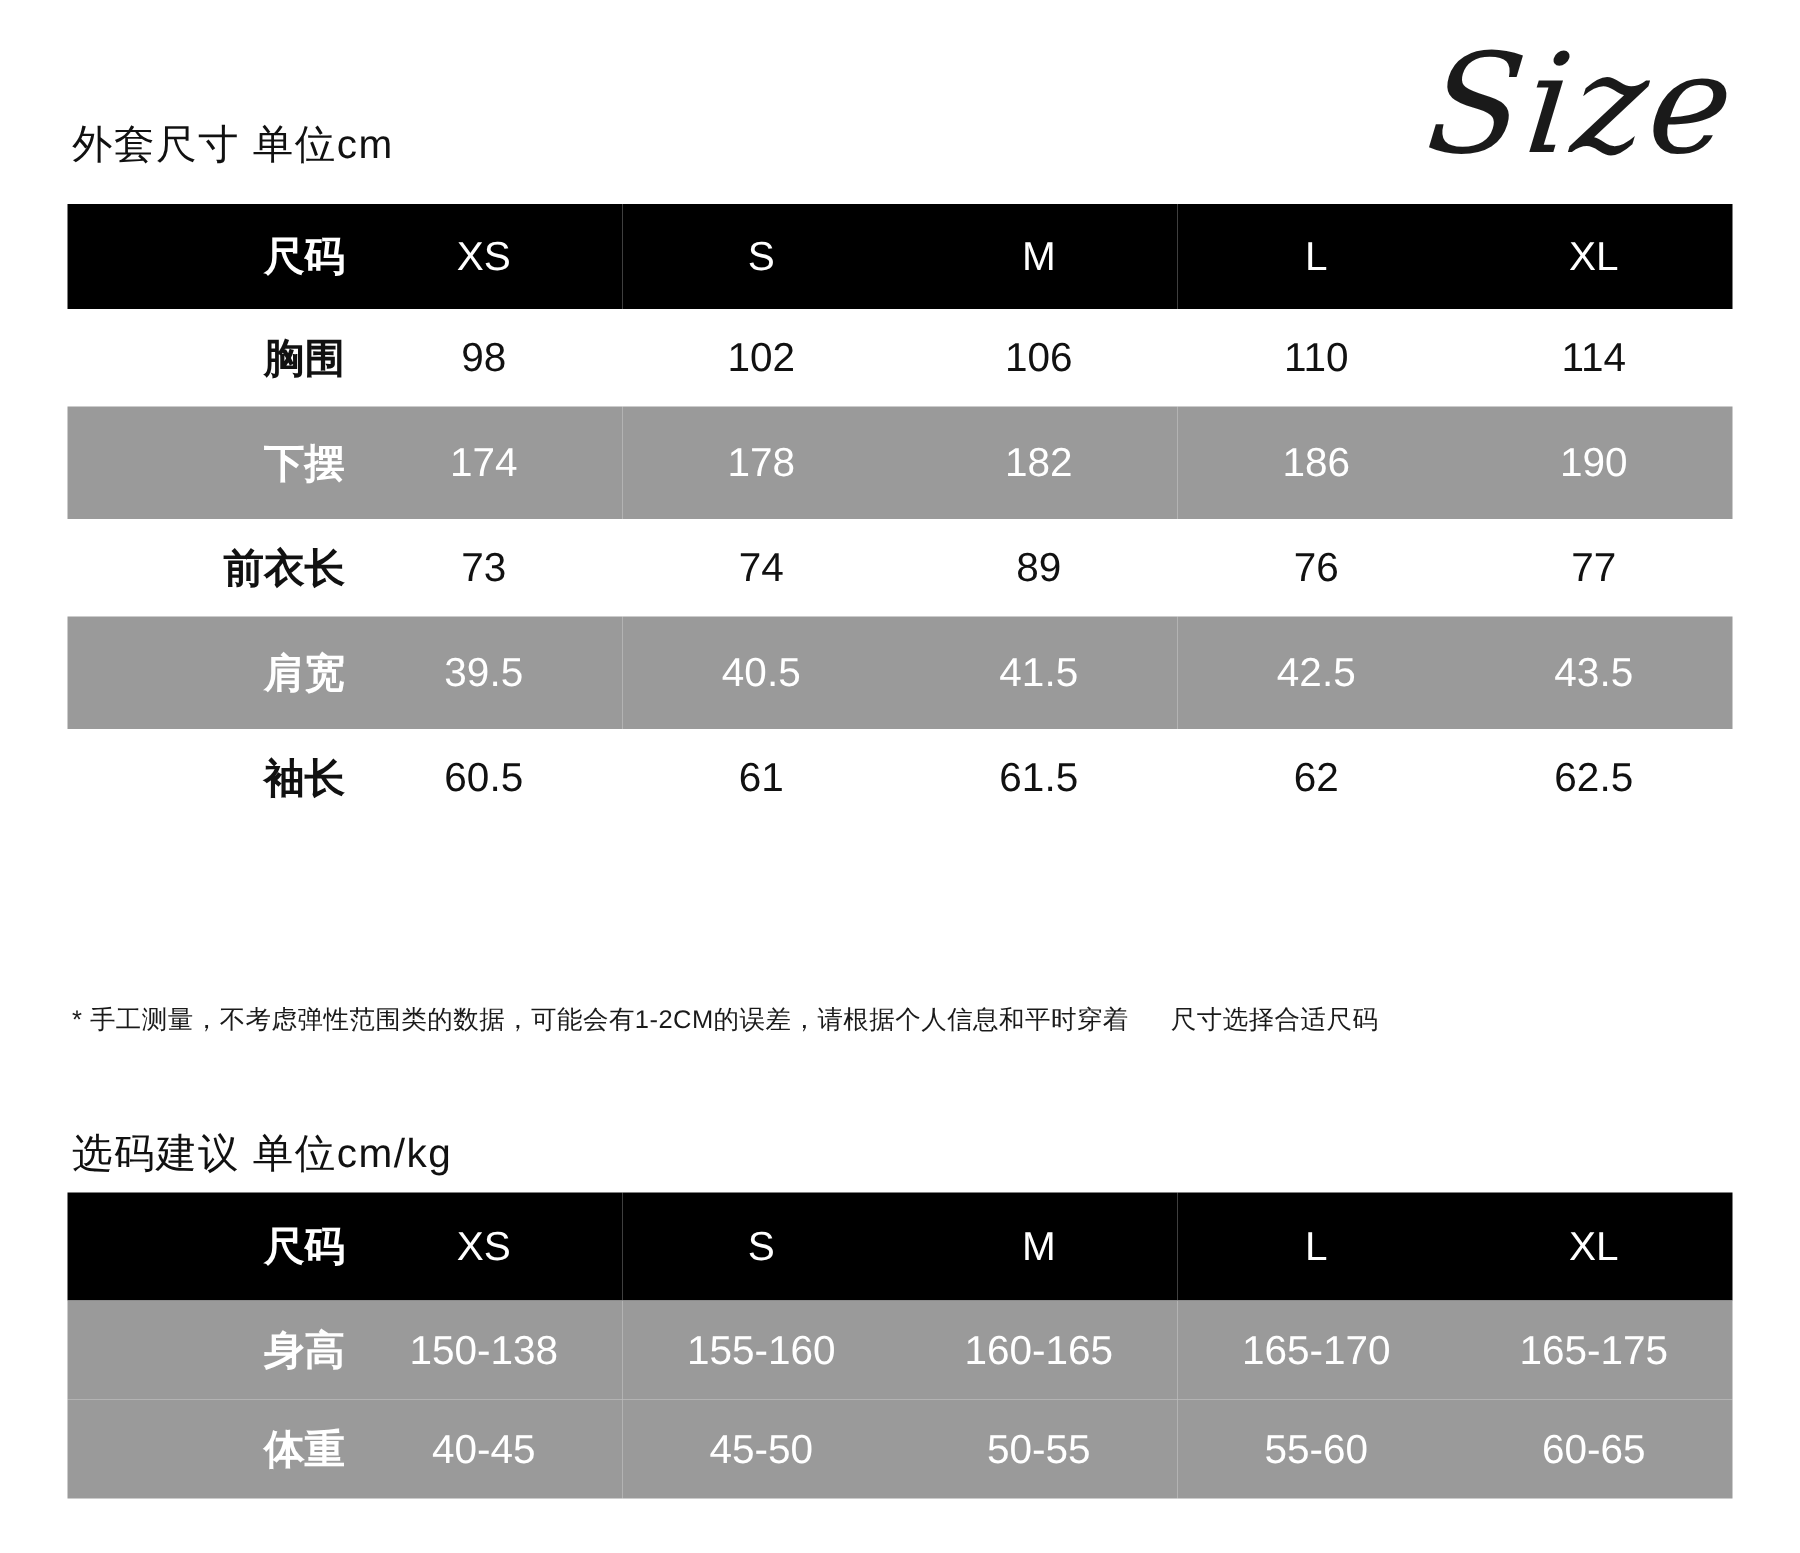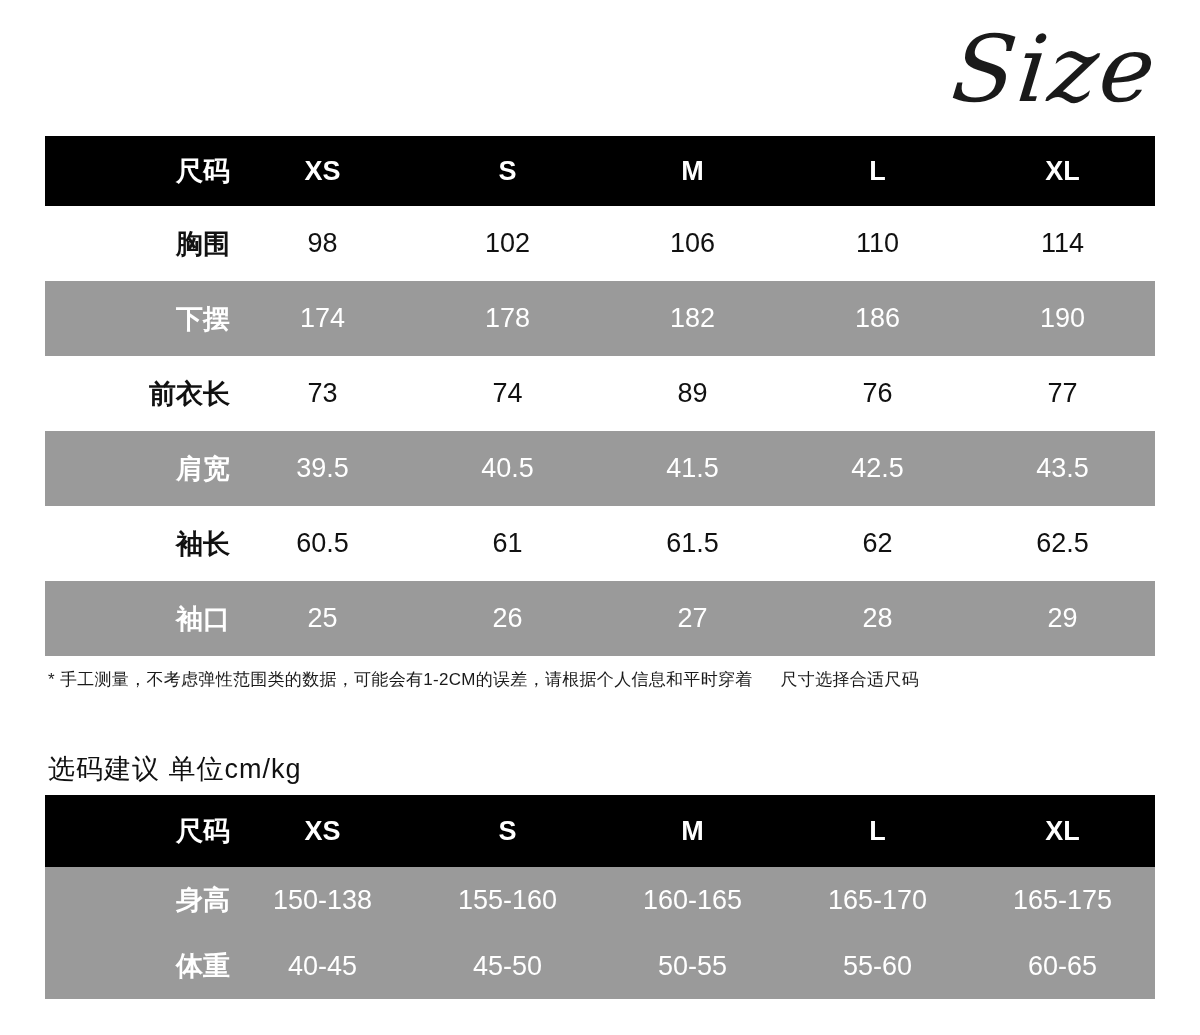--- a/index.html
+++ b/index.html
@@ -53,27 +53,27 @@
     width: 1110px;
     table-layout: fixed;
   }
   #table-jacket { position: absolute; left: 45px; top: 136px; }
   #table-advice { position: absolute; left: 45px; top: 795px; }
 
   table tr.head-row td {
     background: #000000;
     color: #ffffff;
     font-size: 27px;
-    font-weight: 700;
+    font-weight: 400;
     height: 70px;
   }
   table tr.row-light td {
     background: #ffffff;
     color: #111111;
-    height: 75px;
+    height: 65px;
     font-size: 27px;
   }
   table tr.row-gray td {
     background: #9a9a9a;
     color: #ffffff;
     height: 75px;
     font-size: 27px;
   }
   table td {
     text-align: center;
@@ -105,20 +105,21 @@
   }
   .footnote .gap { display: inline-block; width: 28px; }
 </style>
 </head>
 <body>
 
 <div class="page">
 
   <div class="size-logo">Size</div>
 
+  <div class="section-title" id="title-jacket">外套尺寸 单位cm</div>
 
   <table id="table-jacket">
     <tbody>
       <tr class="head-row">
         <td class="label-cell">尺码</td>
         <td>XS</td>
         <td>S</td>
         <td>M</td>
         <td>L</td>
         <td>XL</td>
@@ -156,28 +157,20 @@
         <td>43.5</td>
       </tr>
       <tr class="row-light">
         <td class="label-cell">袖长</td>
         <td>60.5</td>
         <td>61</td>
         <td>61.5</td>
         <td>62</td>
         <td>62.5</td>
       </tr>
-      <tr class="row-gray">
-        <td class="label-cell">袖口</td>
-        <td>25</td>
-        <td>26</td>
-        <td>27</td>
-        <td>28</td>
-        <td>29</td>
-      </tr>
     </tbody>
   </table>
 
   <div class="footnote">
     <span>* 手工测量，不考虑弹性范围类的数据，可能会有1-2CM的误差，请根据个人信息和平时穿着</span><span class="gap"></span><span>尺寸选择合适尺码</span>
   </div>
 
   <div class="section-title" id="title-advice">选码建议 单位cm/kg</div>
 
   <table id="table-advice">

